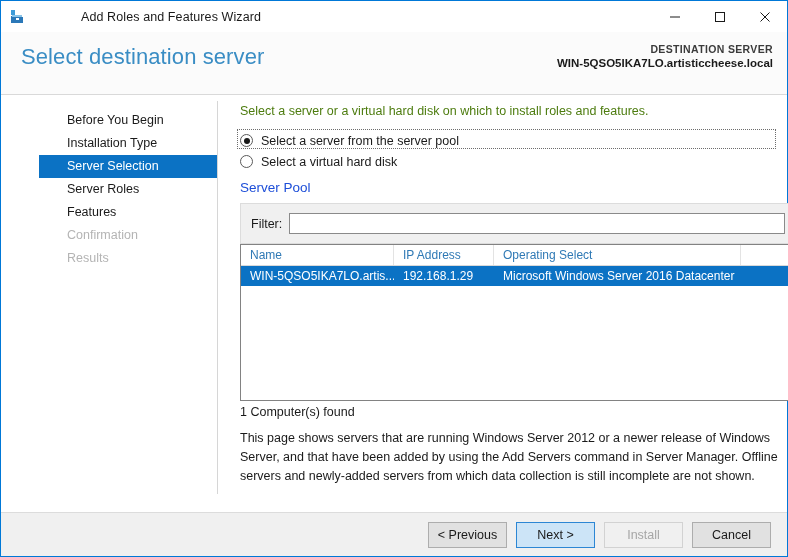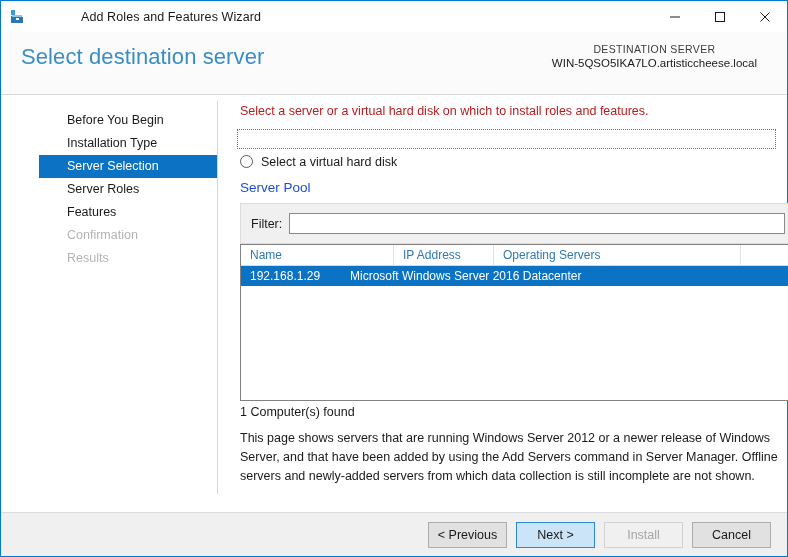--- a/index.html
+++ b/index.html
@@ -77,24 +77,25 @@
     position: absolute;
     left: 20px;
     top: 12px;
     font-size: 22px;
     color: #3a8dc4;
     font-weight: normal;
     letter-spacing: 0.1px;
   }
   .dest-wrap {
     position: absolute;
-    right: 30px;
+    right: 14px;
     top: 10px;
-    text-align: center;
+    text-align: right;
     line-height: 1.35;
+    font-weight: bold;
   }
   .dest-label {
     font-size: 10.5px;
     color: #3b3b3b;
     letter-spacing: 0.35px;
   }
   .dest-value {
     font-size: 11.5px;
     color: #1a1a1a;
   }
@@ -149,21 +150,21 @@
     flex: 1;
     position: relative;
     padding: 0;
   }
 
   .intro-text {
     position: absolute;
     left: 22px;
     top: 9px;
     font-size: 12.5px;
-    color: #b91c1c;
+    color: #4d7c0f;
     text-align: center;
   }
 
   .radio-row {
     position: absolute;
     left: 22px;
     font-size: 12.5px;
     color: #1a1a1a;
     display: flex;
     align-items: center;
@@ -409,41 +410,46 @@
       <div class="nav-item disabled">Confirmation</div>
       <div class="nav-item disabled">Results</div>
     </div>
 
     <div class="content">
 
       <div class="intro-text">Select a server or a virtual hard disk on which to install roles and features.</div>
 
       <div class="radio-focus"></div>
 
+      <div class="radio-row r1">
+        <span class="radio-mark checked"></span>
+        <span class="radio-label">Select a server from the server pool</span>
+      </div>
 
       <div class="radio-row r2">
         <span class="radio-mark"></span>
         <span class="radio-label">Select a virtual hard disk</span>
       </div>
 
       <div class="section-title">Server Pool</div>
 
       <div class="filter-panel">
         <span class="filter-label">Filter:</span>
         <input class="filter-input" type="text" value="" style="">
       </div>
 
       <div class="listview">
         <div class="lv-head">
           <div class="lv-th c0">Name</div>
           <div class="lv-th c1">IP Address</div>
-          <div class="lv-th c2">Operating Servers</div>
+          <div class="lv-th c2">Operating Select</div>
           <div class="lv-th c3"></div>
         </div>
         <div class="lv-row">
+          <div class="lv-td c0">WIN-5QSO5IKA7LO.artis...</div>
           <div class="lv-td c1">192.168.1.29</div>
           <div class="lv-td c2">Microsoft Windows Server 2016 Datacenter</div>
           <div class="lv-td c3"></div>
         </div>
       </div>
 
       <div class="found-text">1 Computer(s) found</div>
 
       <div class="note-text">This page shows servers that are running Windows Server 2012 or a newer release of Windows Server, and that have been added by using the Add Servers command in Server Manager. Offline servers and newly-added servers from which data collection is still incomplete are not shown.</div>
 

